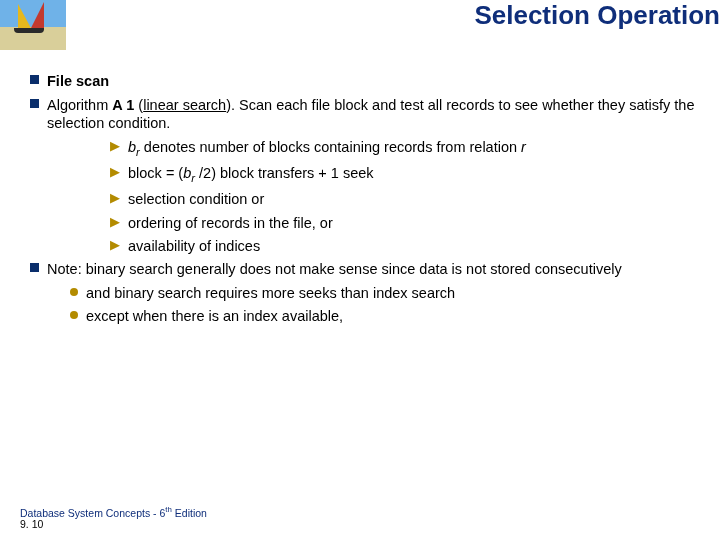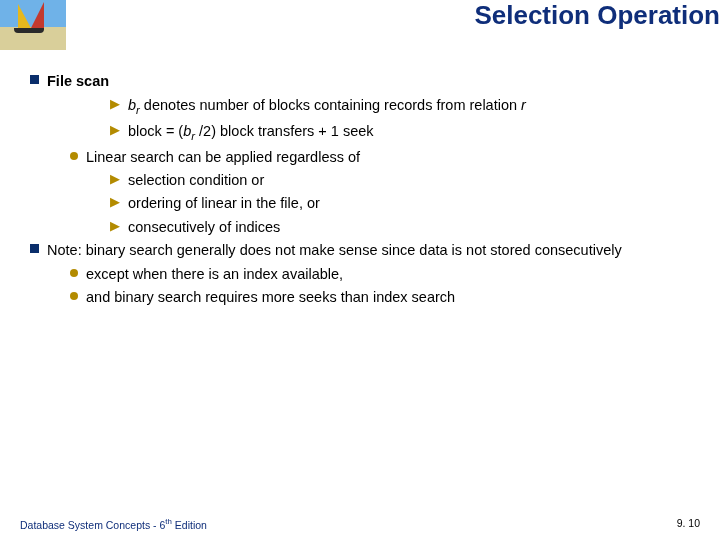--- a/index.html
+++ b/index.html
@@ -95,20 +95,21 @@
   .sub { font-style: italic; font-size: 0.78em; vertical-align: sub; }
   .footer {
     position: absolute;
     bottom: 10px;
     left: 20px;
     right: 20px;
     font-size: 10.5px;
     display: flex;
     justify-content: space-between;
     color: #000;
+    flex-direction: column;
   }
   .footer .left { color: #0f2e7a; }
   .footer .right { color: #0f2e7a; }
   .sup { font-size: 0.75em; vertical-align: super; }
 </style>
 </head>
 <body>
 
 <div class="logo">
   <div class="sail1"></div>
@@ -118,67 +119,69 @@
 
 <div class="title">Selection Operation</div>
 
 <div class="content">
 
   <div class="row l1">
     <span class="bullet sq"></span>
     <span class="text"><b>File scan</b></span>
   </div>
 
+  <div class="row l1">
+    <span class="bullet sq"></span>
+    <span class="text">
+      <span>Algorithm </span><b>A 1</b><span> (</span><u>linear search</u><span>).  Scan each file block and test all records to see whether they satisfy the selection condition.</span>
+    </span>
+  </div>
 
 
   <div class="row l3">
     <span class="bullet arrow">▶</span>
     <span class="text">
       <i>b</i><span class="sub">r</span><span>  denotes number of blocks containing records from relation </span><i>r</i>
     </span>
   </div>
 
 
   <div class="row l3">
     <span class="bullet arrow">▶</span>
     <span class="text">
       <span>block = (</span><i>b</i><span class="sub">r</span><span> /2) block transfers + 1 seek</span>
     </span>
   </div>
 
-  <div class="row l2">
-    <span class="bullet dot"></span>
-    <span class="text">Linear search can be applied regardless of</span>
-  </div>
 
   <div class="row l3">
     <span class="bullet arrow">▶</span>
     <span class="text">selection condition or</span>
   </div>
   <div class="row l3">
     <span class="bullet arrow">▶</span>
-    <span class="text">ordering of linear in the file, or</span>
+    <span class="text">ordering of records in the file, or</span>
   </div>
   <div class="row l3">
     <span class="bullet arrow">▶</span>
-    <span class="text">consecutively of indices</span>
+    <span class="text">availability of indices</span>
   </div>
 
   <div class="row l1" style="margin-top:4px;">
     <span class="bullet sq"></span>
     <span class="text">Note: binary search generally does not make sense since data is not stored consecutively</span>
   </div>
 
   <div class="row l2">
     <span class="bullet dot"></span>
-    <span class="text">except when there is an index available,</span>
+    <span class="text">and binary search requires more seeks than index search</span>
   </div>
   <div class="row l2">
     <span class="bullet dot"></span>
-    <span class="text">and binary search requires more seeks than index search</span>
+    <span class="text">except when there is an index available,</span>
   </div>
 
 </div>
 
 <div class="footer">
   <span class="left">
     <span>Database System Concepts - 6</span><span class="sup">th</span><span> Edition</span>
   </span>
   <span>9. 10</span>
 </div>

